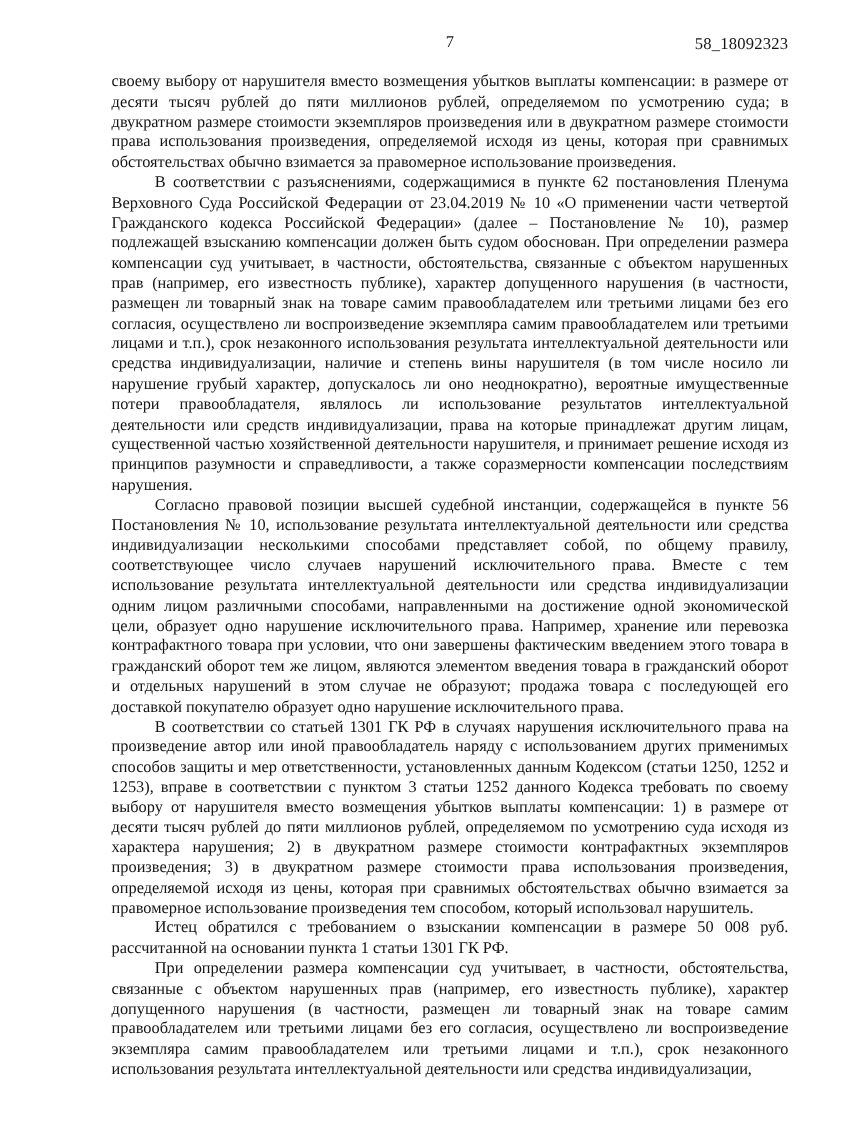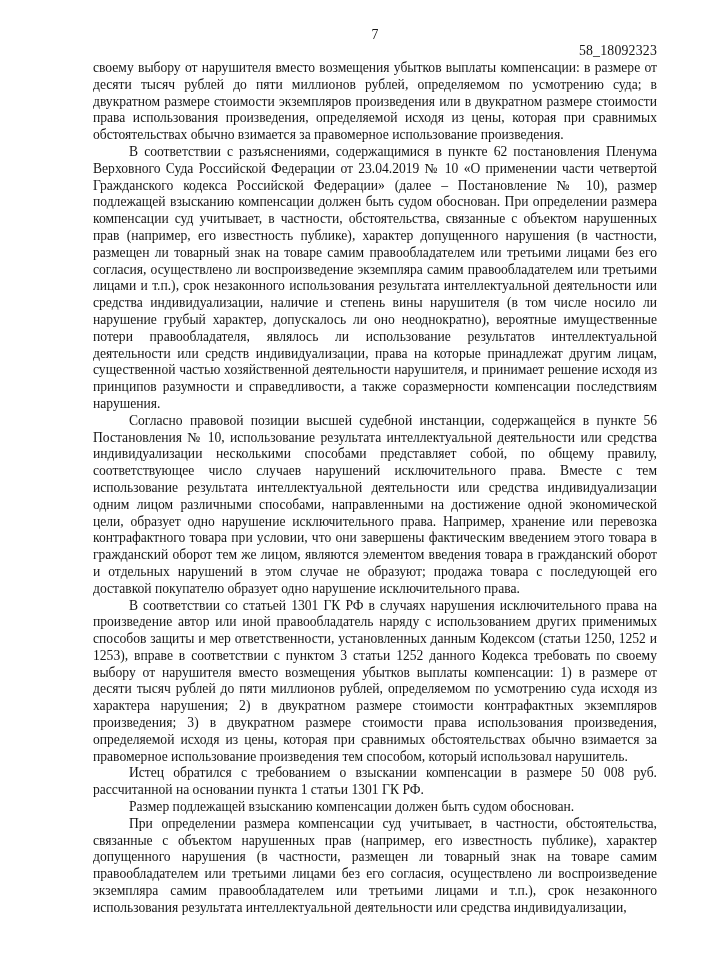--- a/index.html
+++ b/index.html
@@ -29,21 +29,21 @@
     line-height: 17px;
   }
   .page-number {
     display: block;
     text-align: center;
     width: 100%;
   }
   .case-number {
     position: absolute;
     right: 0;
-    top: 16px;
+    top: 2px;
     letter-spacing: 0.2px;
   }
   .doc-body {
     font-size: 13.6px;
     line-height: 16.8px;
     text-align: justify;
   }
   .doc-body p.para {
     margin: 0;
     padding: 0;
@@ -59,16 +59,15 @@
   <div class="page-header">
     <span class="page-number">7</span>
     <span class="case-number">58_18092323</span>
   </div>
   <div class="doc-body">
       <p class="para">своему выбору от нарушителя вместо возмещения убытков выплаты компенсации: в размере от десяти тысяч рублей до пяти миллионов рублей, определяемом по усмотрению суда; в двукратном размере стоимости экземпляров произведения или в двукратном размере стоимости права использования произведения, определяемой исходя из цены, которая при сравнимых обстоятельствах обычно взимается за правомерное использование произведения.</p>
       <p class="para indent">В соответствии с разъяснениями, содержащимися в пункте 62 постановления Пленума Верховного Суда Российской Федерации от 23.04.2019 № 10 «О применении части четвертой Гражданского кодекса Российской Федерации» (далее – Постановление № 10), размер подлежащей взысканию компенсации должен быть судом обоснован. При определении размера компенсации суд учитывает, в частности, обстоятельства, связанные с объектом нарушенных прав (например, его известность публике), характер допущенного нарушения (в частности, размещен ли товарный знак на товаре самим правообладателем или третьими лицами без его согласия, осуществлено ли воспроизведение экземпляра самим правообладателем или третьими лицами и т.п.), срок незаконного использования результата интеллектуальной деятельности или средства индивидуализации, наличие и степень вины нарушителя (в том числе носило ли нарушение грубый характер, допускалось ли оно неоднократно), вероятные имущественные потери правообладателя, являлось ли использование результатов интеллектуальной деятельности или средств индивидуализации, права на которые принадлежат другим лицам, существенной частью хозяйственной деятельности нарушителя, и принимает решение исходя из принципов разумности и справедливости, а также соразмерности компенсации последствиям нарушения.</p>
       <p class="para indent">Согласно правовой позиции высшей судебной инстанции, содержащейся в пункте 56 Постановления № 10, использование результата интеллектуальной деятельности или средства индивидуализации несколькими способами представляет собой, по общему правилу, соответствующее число случаев нарушений исключительного права. Вместе с тем использование результата интеллектуальной деятельности или средства индивидуализации одним лицом различными способами, направленными на достижение одной экономической цели, образует одно нарушение исключительного права. Например, хранение или перевозка контрафактного товара при условии, что они завершены фактическим введением этого товара в гражданский оборот тем же лицом, являются элементом введения товара в гражданский оборот и отдельных нарушений в этом случае не образуют; продажа товара с последующей его доставкой покупателю образует одно нарушение исключительного права.</p>
       <p class="para indent">В соответствии со статьей 1301 ГК РФ в случаях нарушения исключительного права на произведение автор или иной правообладатель наряду с использованием других применимых способов защиты и мер ответственности, установленных данным Кодексом (статьи 1250, 1252 и 1253), вправе в соответствии с пунктом 3 статьи 1252 данного Кодекса требовать по своему выбору от нарушителя вместо возмещения убытков выплаты компенсации: 1) в размере от десяти тысяч рублей до пяти миллионов рублей, определяемом по усмотрению суда исходя из характера нарушения; 2) в двукратном размере стоимости контрафактных экземпляров произведения; 3) в двукратном размере стоимости права использования произведения, определяемой исходя из цены, которая при сравнимых обстоятельствах обычно взимается за правомерное использование произведения тем способом, который использовал нарушитель.</p>
       <p class="para indent">Истец обратился с требованием о взыскании компенсации в размере 50 008 руб. рассчитанной на основании пункта 1 статьи 1301 ГК РФ.</p>
-      <p class="para indent">Размер подлежащей взысканию компенсации должен быть судом обоснован.</p>
       <p class="para indent">При определении размера компенсации суд учитывает, в частности, обстоятельства, связанные с объектом нарушенных прав (например, его известность публике), характер допущенного нарушения (в частности, размещен ли товарный знак на товаре самим правообладателем или третьими лицами без его согласия, осуществлено ли воспроизведение экземпляра самим правообладателем или третьими лицами и т.п.), срок незаконного использования результата интеллектуальной деятельности или средства индивидуализации,</p>
     </div>
 </div>
 
 </body></html>

